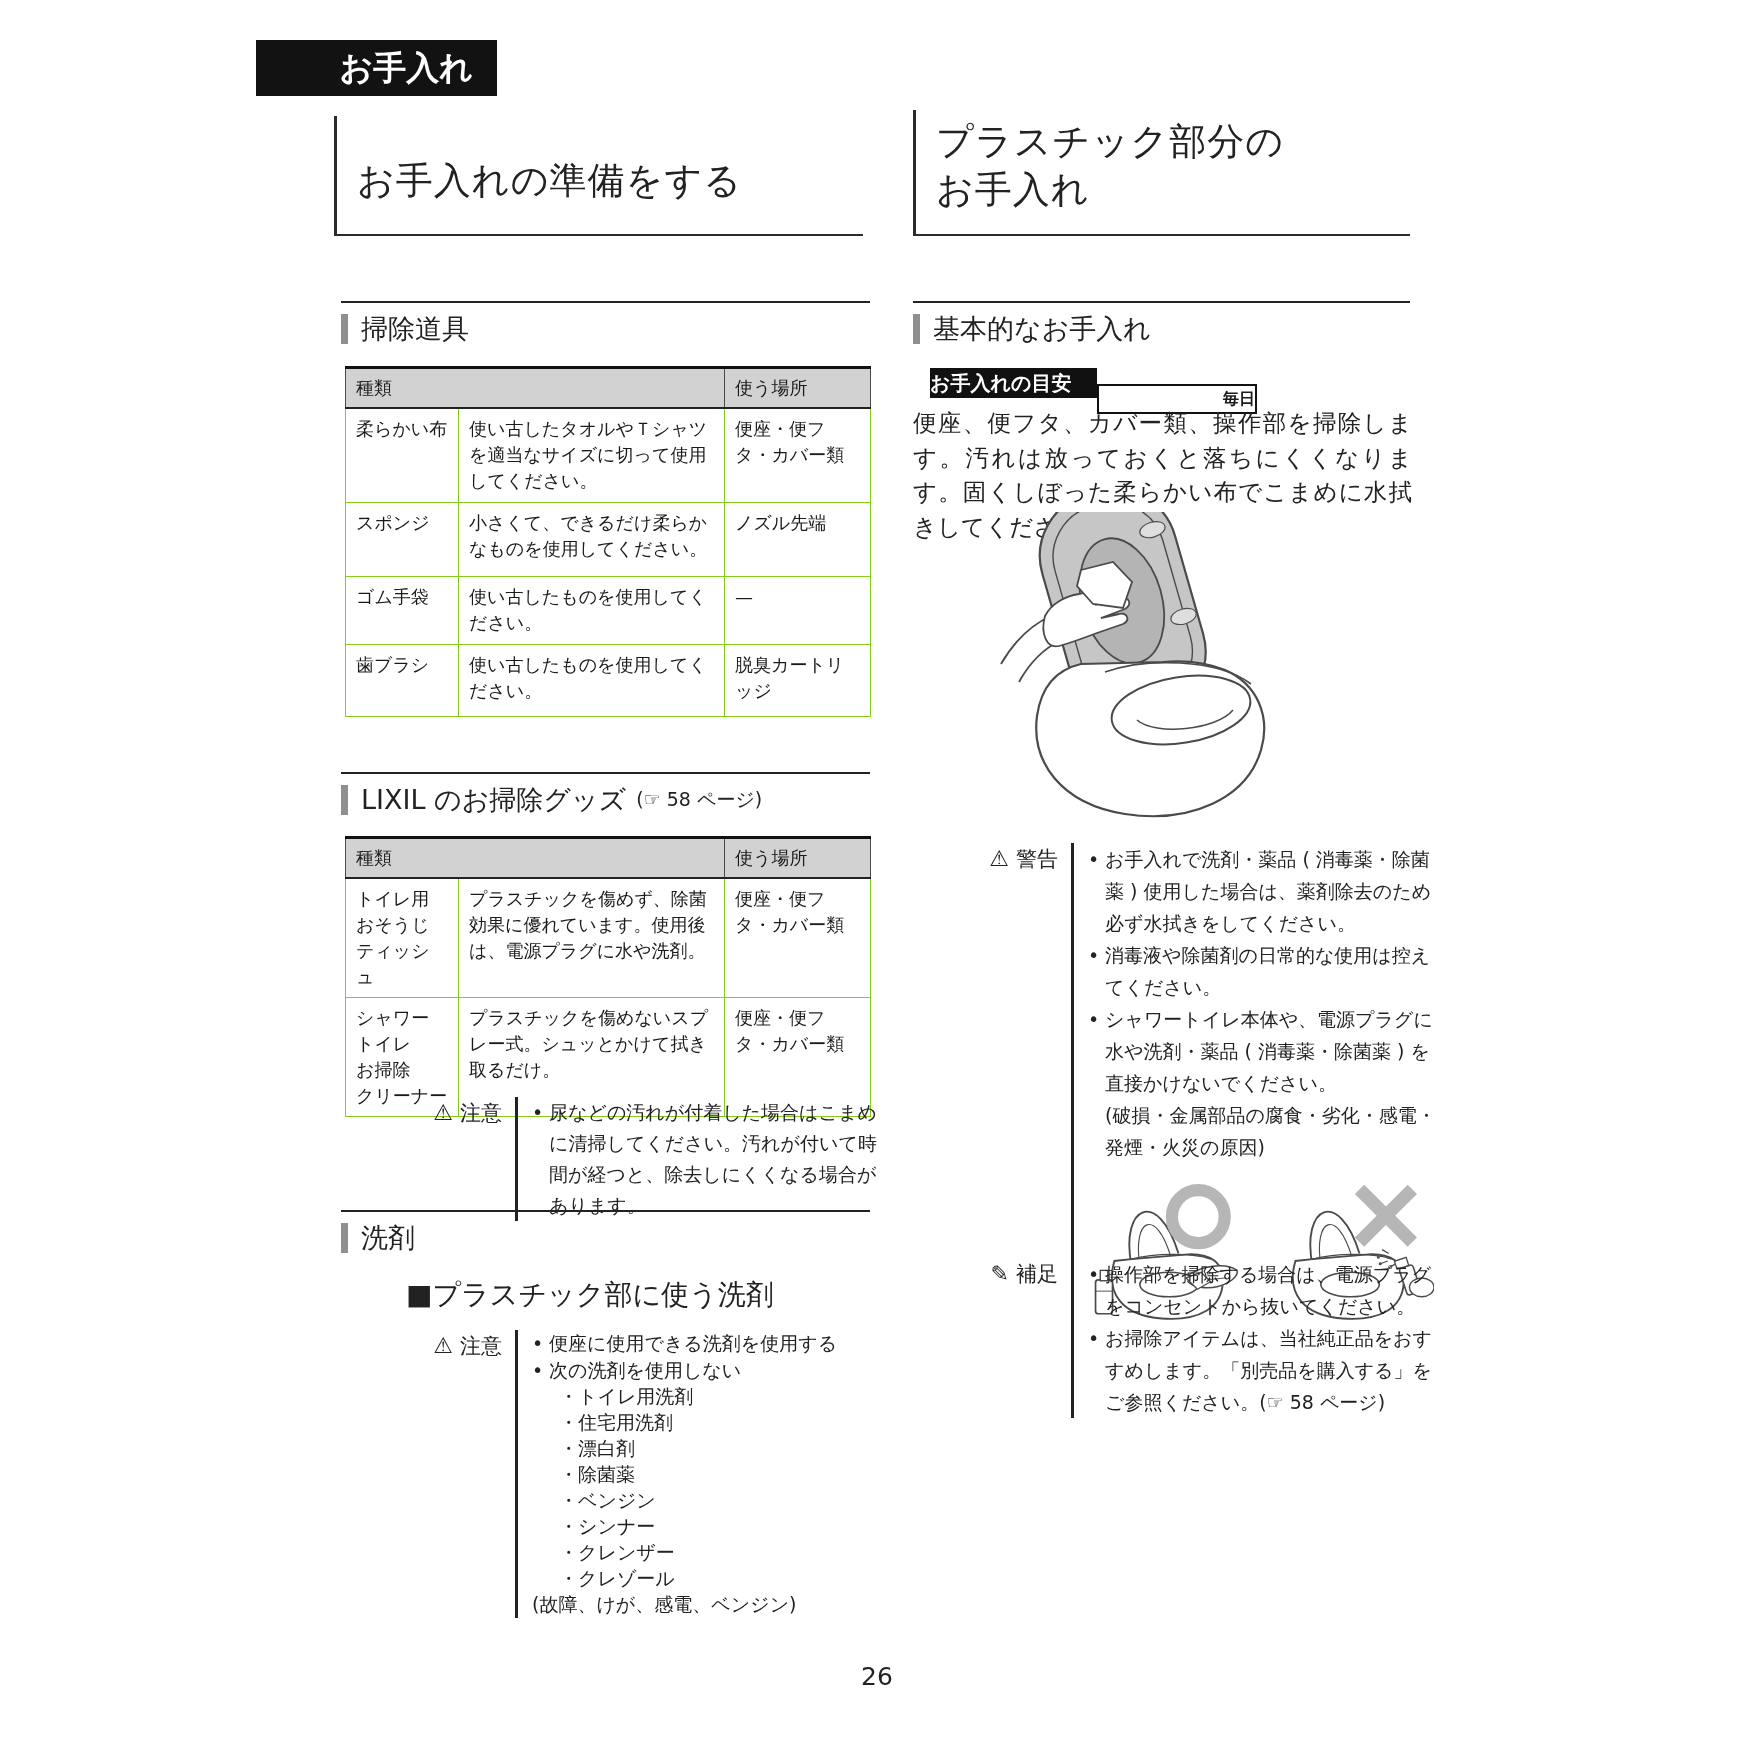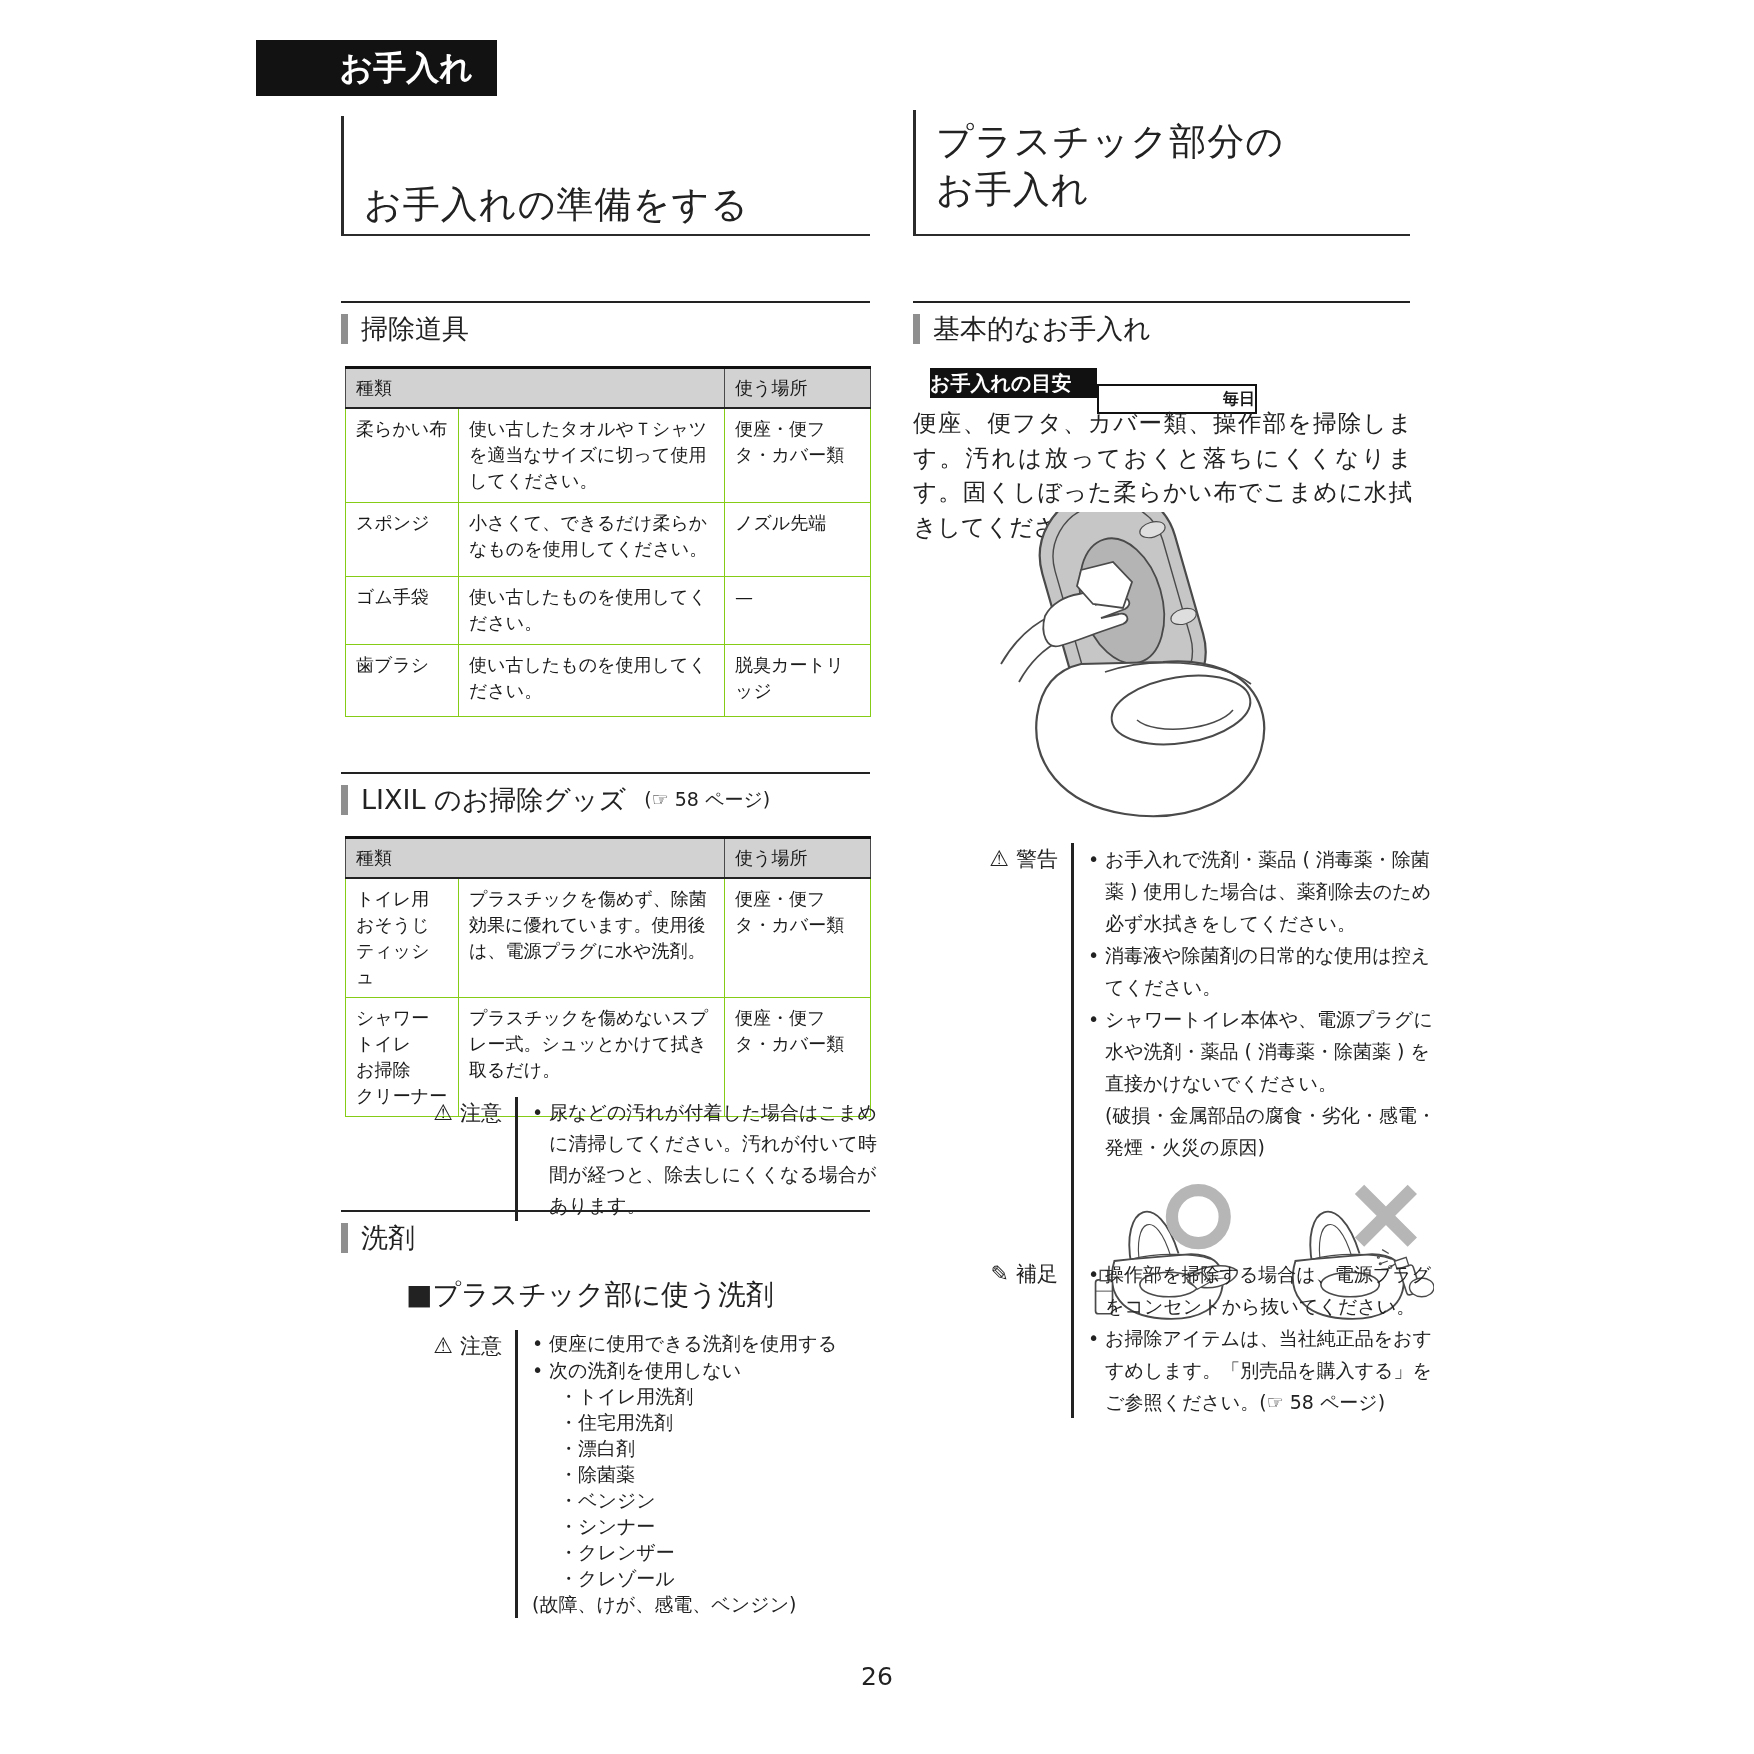--- a/index.html
+++ b/index.html
@@ -7,27 +7,27 @@
   .page{position:relative;width:1754px;height:1754px;background:#ffffff;overflow:hidden;}
   .abs{position:absolute;box-sizing:border-box;}
 
   
   .tag{left:256px;top:40px;width:241px;height:56px;background:#121212;color:#fff;
        font-size:33px;font-weight:bold;text-align:right;line-height:56px;padding-right:24px;}
 
   
   .title-box{border-left:3px solid #2b2b2b;border-bottom:2.5px solid #2b2b2b;padding-left:20px;
              font-size:37px;letter-spacing:1px;color:#222;}
-  .title-left{left:341px;top:116px;width:529px;height:120px;display:flex;align-items:flex-end;padding-bottom:4px;text-align:right;}
+  .title-left{left:334px;top:116px;width:529px;height:120px;display:flex;align-items:flex-end;padding-bottom:28px;text-align:right;}
   .title-right{left:913px;top:110px;width:497px;height:126px;line-height:48px;padding-top:8px;}
 
   
   .sec-h{border-top:2.5px solid #222;padding-top:8px;display:flex;align-items:center;font-size:27px;color:#222;}
   .sec-h .bar{width:7px;height:30px;background:#8f8f8f;margin-right:13px;flex:none;}
-  .h-ref{font-size:19px;margin-left:18px;color:#222;}
+  .h-ref{font-size:19px;margin-left:10px;color:#222;}
 
   
   .t{border-collapse:collapse;table-layout:fixed;font-size:18px;line-height:26px;
      border:1.2px solid #4a4a4a;border-top:3px solid #111;}
   .t th{background:#d2d2d2;font-weight:normal;text-align:left;padding:5px 10px;
         border:1.2px solid #4a4a4a;border-top:none;border-bottom:2px solid #222;height:28px;}
   .t td{border:1px solid #84cc16;padding:7px 10px;vertical-align:top;white-space:pre-line;}
 
   
   .note{display:flex;align-items:flex-start;font-size:19px;line-height:32px;color:#222;}

